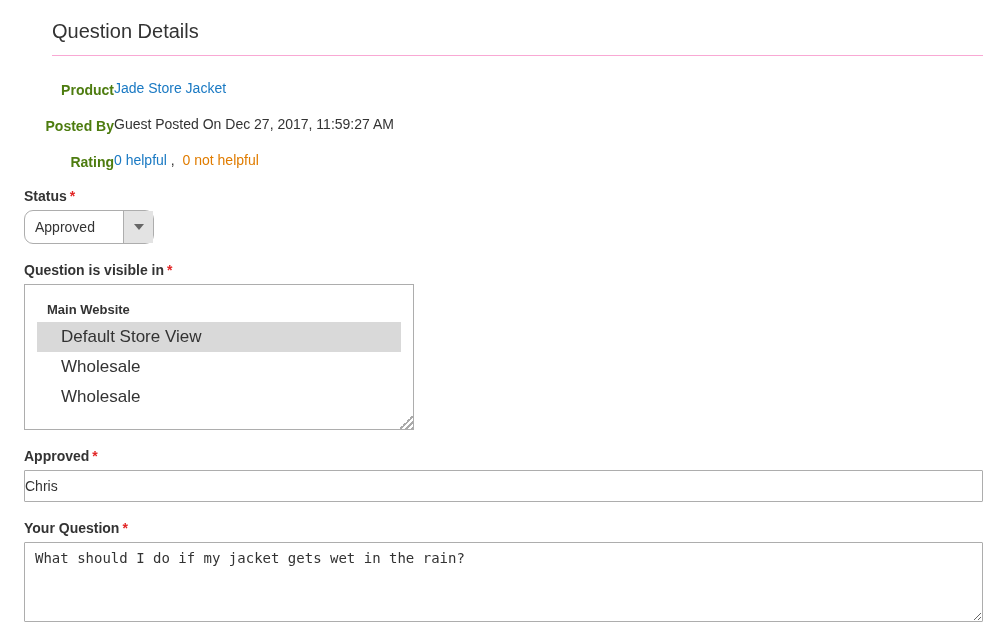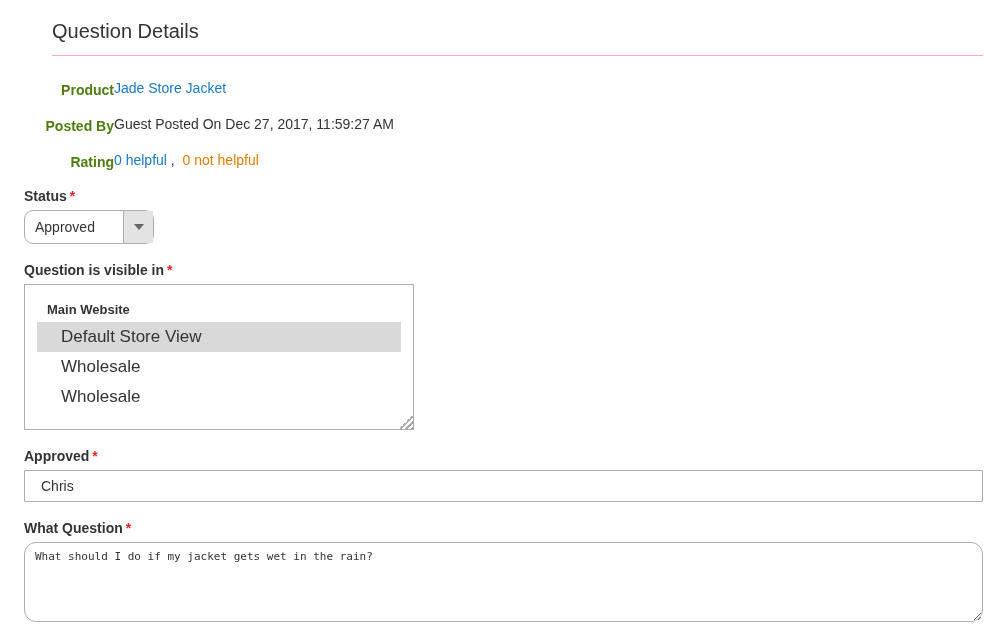--- a/index.html
+++ b/index.html
@@ -132,39 +132,39 @@
       height: 14px;
       cursor: se-resize;
       background: linear-gradient(135deg, transparent 50%, #aaa 50%, #aaa 60%, transparent 60%,
                   transparent 70%, #aaa 70%, #aaa 80%, transparent 80%,
                   transparent 90%, #aaa 90%);
     }
     
     .text-input {
       width: 100%;
       max-width: 980px;
-      padding: 7px 16px;
+      padding: 7px 0;
       border: 1px solid #adadad;
       font-size: 14px;
       color: #333;
       outline: none;
       border-radius: 1px;
     }
     
     .text-area {
       width: 100%;
       max-width: 980px;
       min-height: 80px;
       padding: 7px 10px;
       border: 1px solid #adadad;
-      font-size: 11px;
+      font-size: 14px;
       color: #333;
       outline: none;
       resize: both;
-      border-radius: 12px;
+      border-radius: 1px;
     }
   </style>
 </head>
 <body>
 
 <h1>Question Details</h1>
 
 <div class="field-row">
   <span class="field-label">Product</span>
   <a class="link-blue" href="#">Jade Store Jacket</a>
@@ -218,16 +218,16 @@
 
 <div class="field-block">
   <div class="field-block-label">
     <span>Approved</span><span class="required-star">*</span>
   </div>
   <input type="text" class="text-input" value="Chris" style="">
 </div>
 
 <div class="field-block">
   <div class="field-block-label">
-    <span>What Question</span><span class="required-star">*</span>
+    <span>Your Question</span><span class="required-star">*</span>
   </div>
   <textarea class="text-area" style="">What should I do if my jacket gets wet in the rain?</textarea>
 </div>
 
 </body></html>

